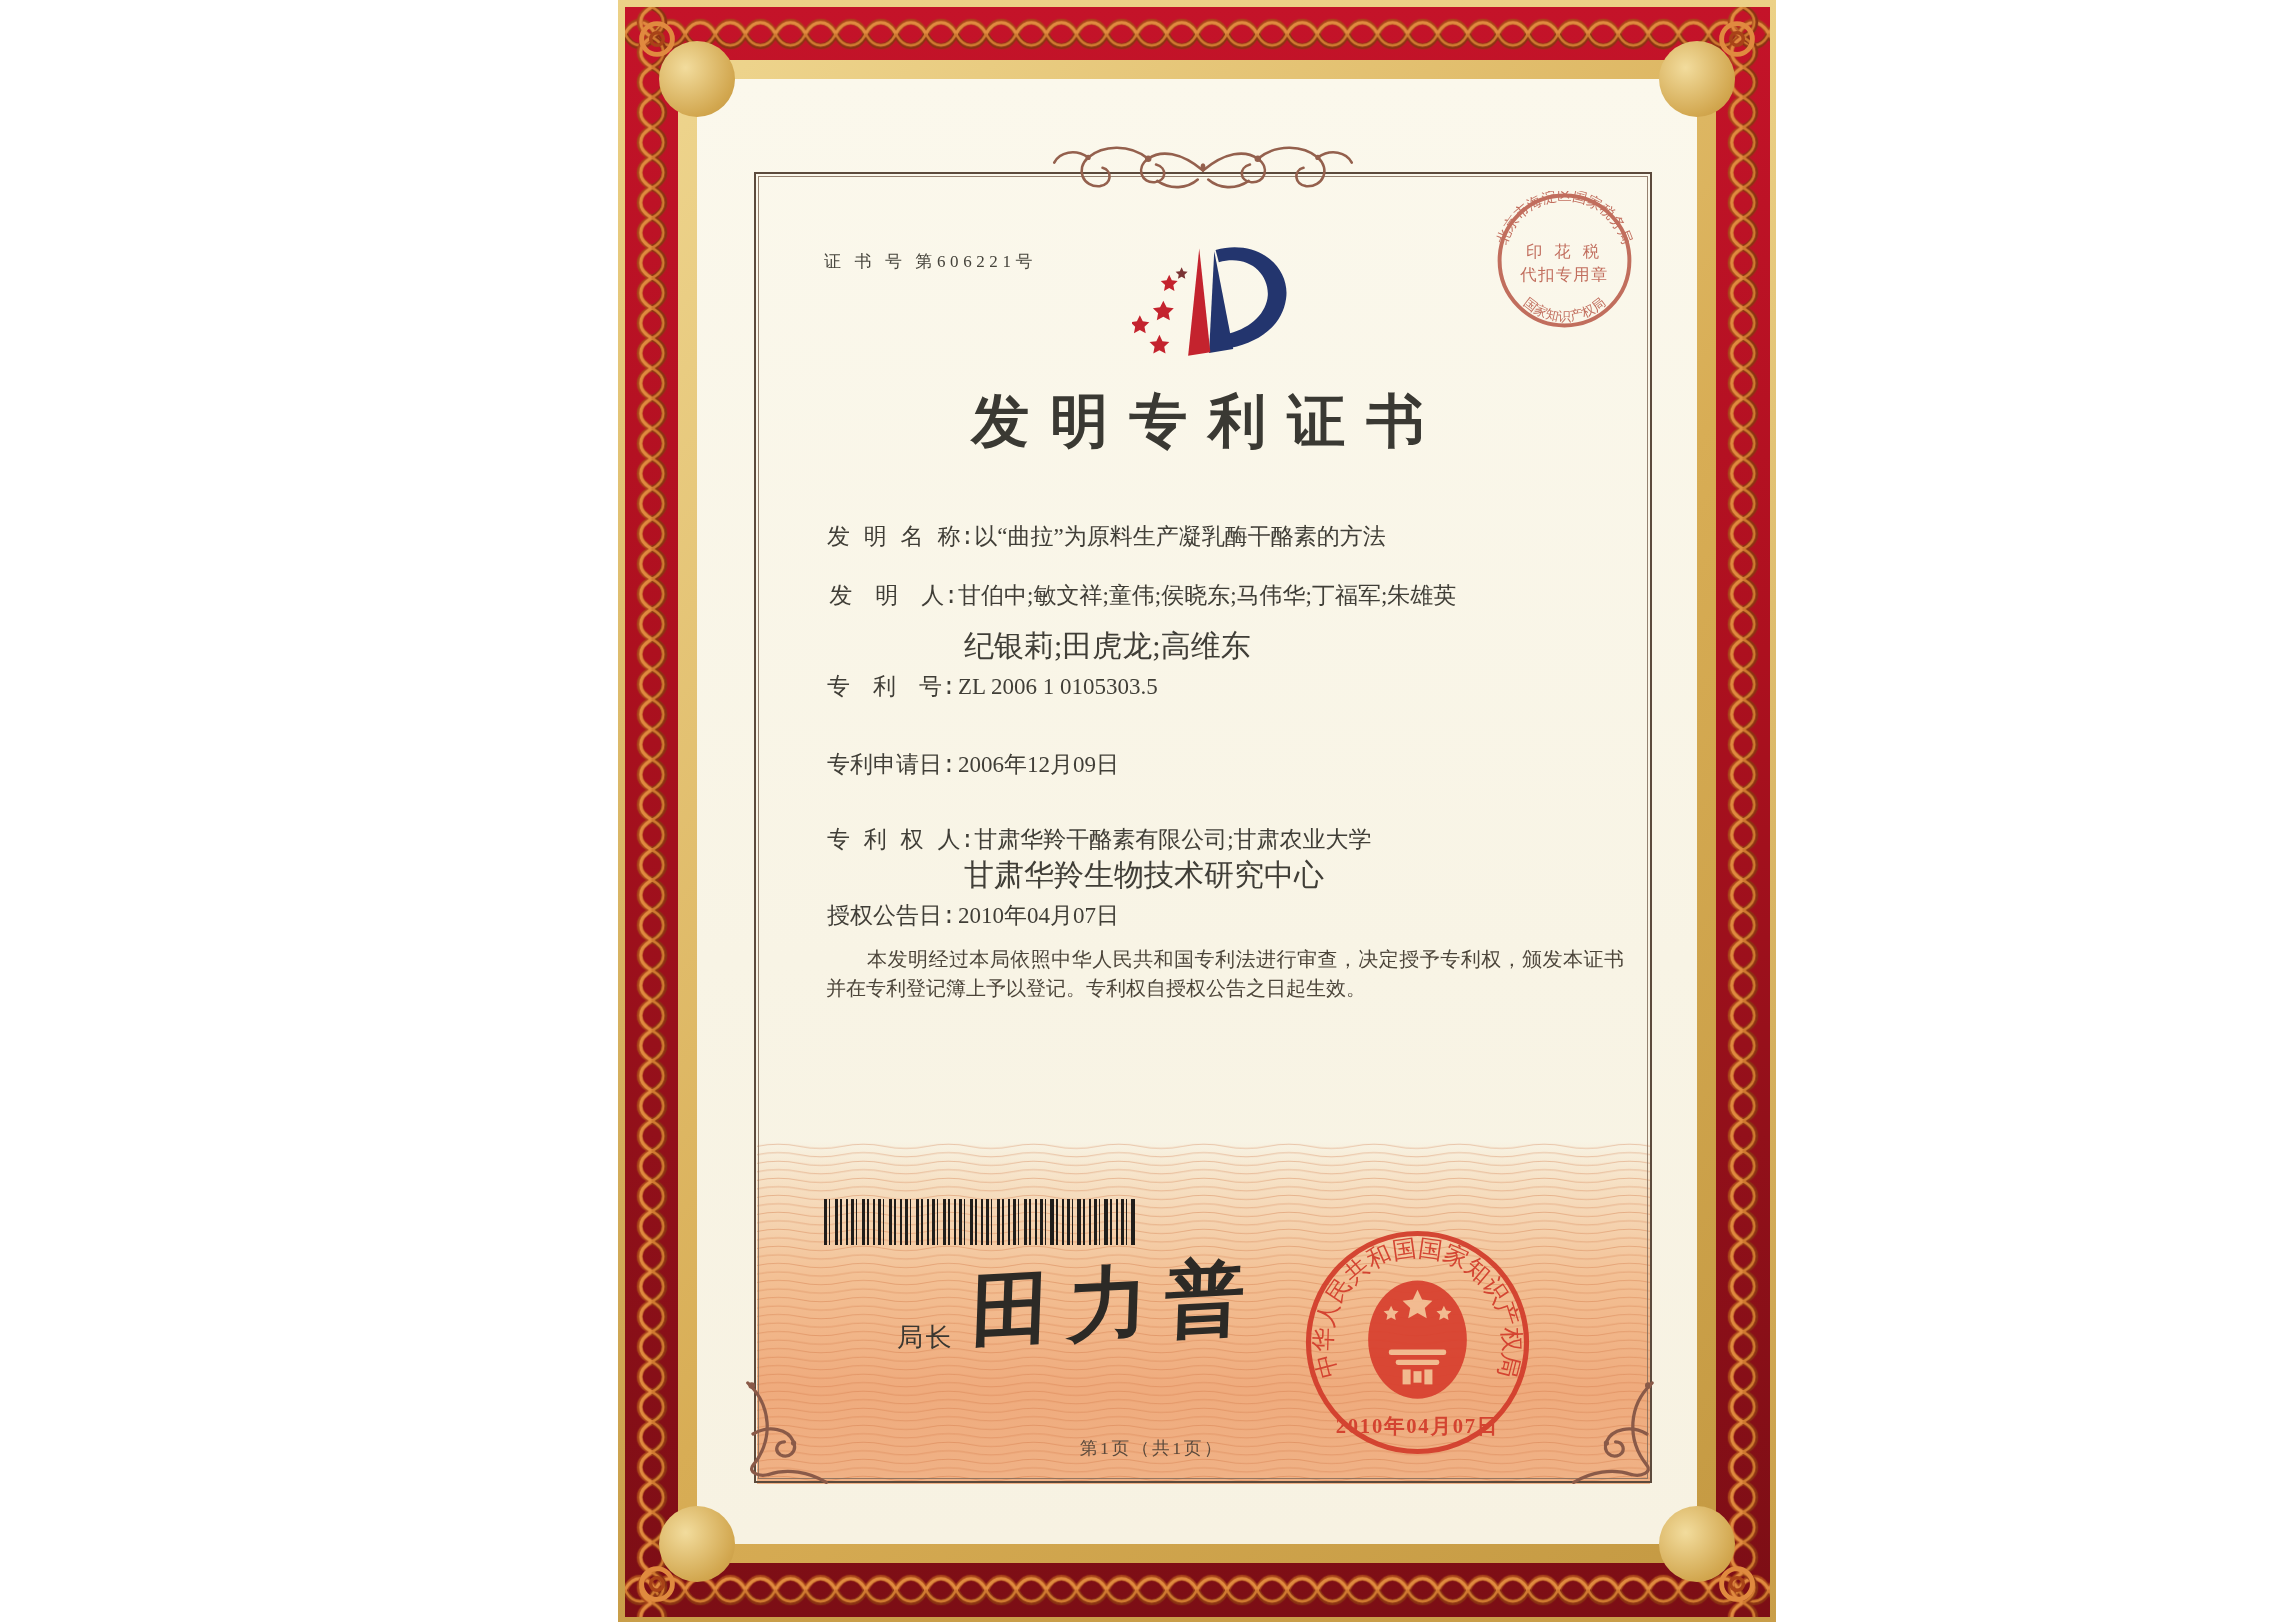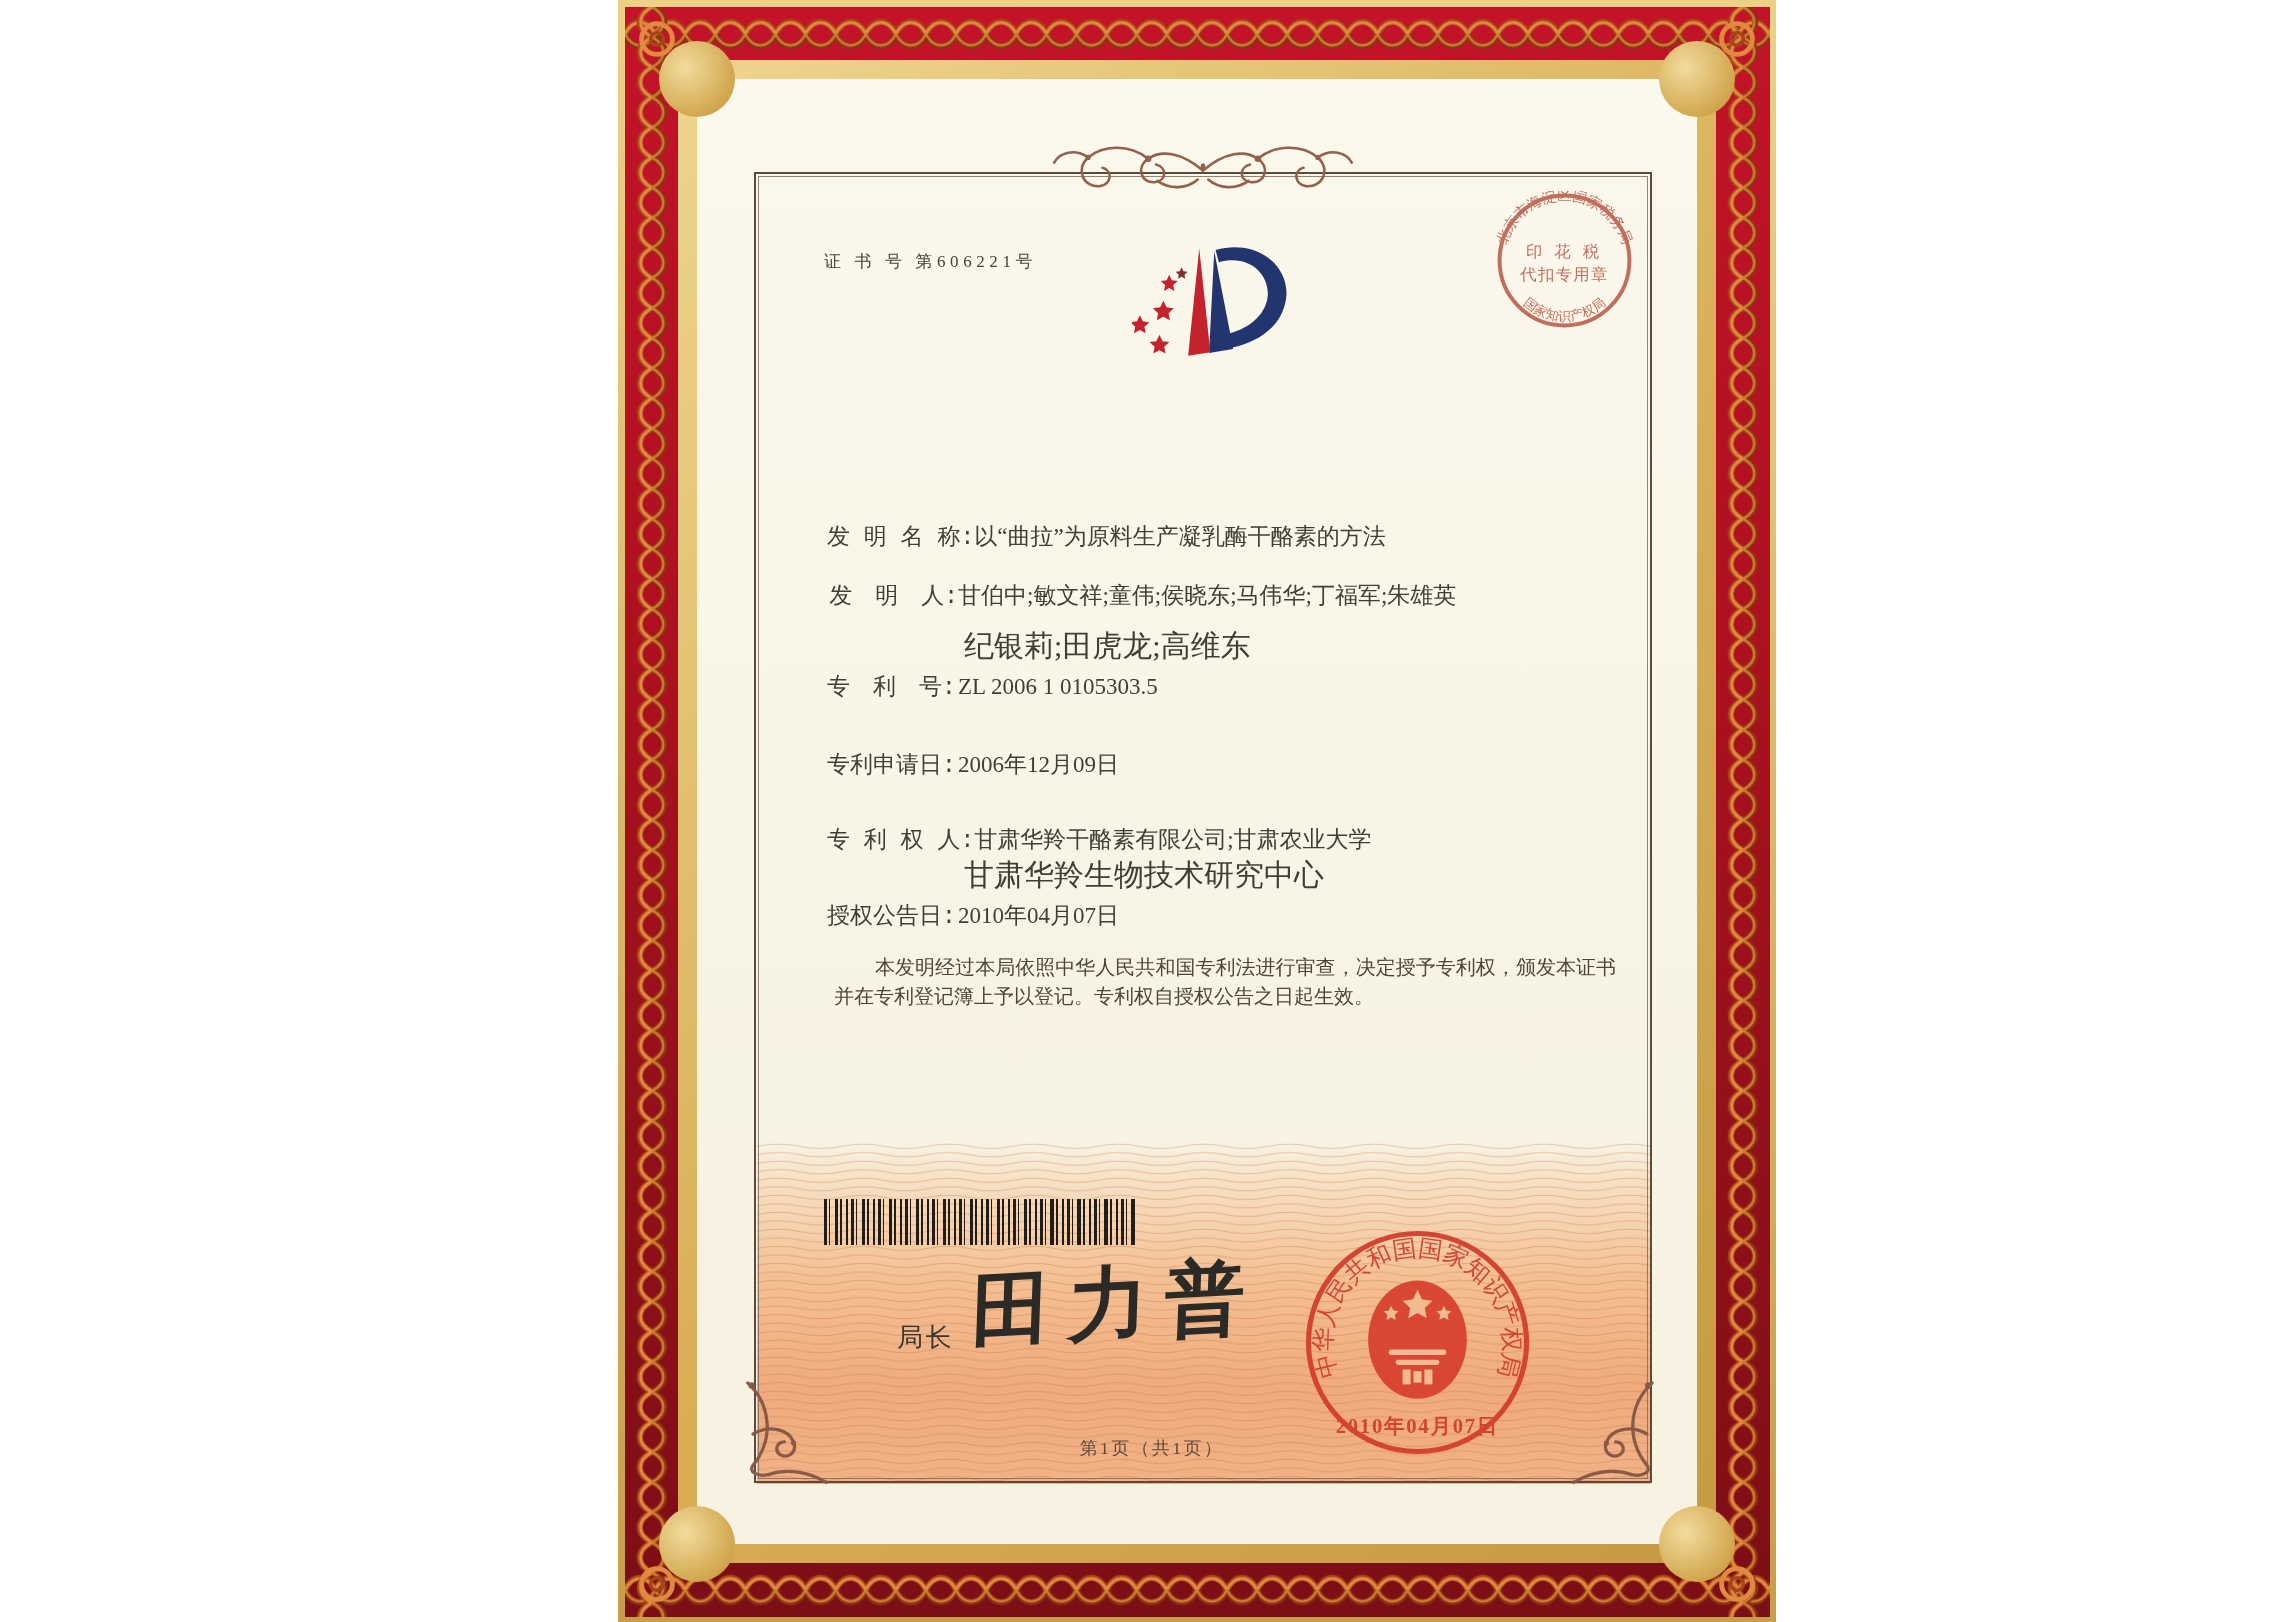--- a/index.html
+++ b/index.html
@@ -42,21 +42,21 @@
   .logo{position:absolute;left:514px;top:243px;width:173px;height:128px;}
   .tax-seal{position:absolute;left:877px;top:191px;width:139px;height:139px;opacity:.82;}
   .title{position:absolute;left:136px;top:383px;width:898px;text-align:center;
         font-size:58px;font-weight:600;letter-spacing:21px;padding-left:10.5px;
         box-sizing:border-box;color:#3a3933;}
   .frow{position:absolute;left:209px;font-size:23px;color:#403e37;white-space:pre;}
   .frow .lab{display:inline-block;min-width:131px;font-family:Liberation Mono, monospace;}
   .fline2{position:absolute;left:346px;font-size:30px;color:#403e37;white-space:pre;}
   .paras{position:absolute;left:208px;top:945px;width:798px;font-size:20px;
         line-height:29.4px;color:#4c453a;text-align:justify;}
-  .paras p{margin:8px;text-indent:41px;}
+  .paras p{margin:0;text-indent:41px;}
   .barcode{position:absolute;left:206px;top:1199px;width:313px;height:46px;
         background:repeating-linear-gradient(90deg,
           #201d1a 0 2.6px,rgba(0,0,0,0) 2.6px 4.6px,
           #201d1a 4.6px 5.9px,rgba(0,0,0,0) 5.9px 10.5px,
           #201d1a 10.5px 14.4px,rgba(0,0,0,0) 14.4px 16.4px,
           #201d1a 16.4px 17.7px,rgba(0,0,0,0) 17.7px 22px,
           #201d1a 22px 24px,rgba(0,0,0,0) 24px 27px);}
   .sig-prefix{position:absolute;left:279px;top:1320px;font-size:26px;color:#3a3731;
         letter-spacing:2.6px;}
   .sig-name{position:absolute;left:353px;top:1251px;font-size:80px;font-weight:700;
@@ -216,20 +216,21 @@
         <text font-size="22" fill="#b5503f" font-family="Liberation Serif, serif">
           <textPath href="#taxTop" startOffset="50%" text-anchor="middle">北京市海淀区国家税务局</textPath>
         </text>
         <text x="106" y="100" font-size="25" fill="#b5503f" text-anchor="middle" letter-spacing="6">印 花 税</text>
         <text x="106" y="136" font-size="25" fill="#b5503f" text-anchor="middle" letter-spacing="2">代扣专用章</text>
         <text font-size="20" fill="#b5503f" font-family="Liberation Serif, serif">
           <textPath href="#taxBot" startOffset="50%" text-anchor="middle">国家知识产权局</textPath>
         </text>
       </svg>
 
+      <div class="title">发明专利证书</div>
 
       <div class="frow" style="top:521px;"><span class="lab">发 明 名 称:</span><span>以“曲拉”为原料生产凝乳酶干酪素的方法</span></div>
 
       <div class="frow" style="top:580px;text-align:right;"><span class="lab">发　明　人:</span><span>甘伯中;敏文祥;童伟;侯晓东;马伟华;丁福军;朱雄英</span></div>
       <div class="fline2" style="top:626px;">纪银莉;田虎龙;高维东</div>
 
       <div class="frow" style="top:671px;"><span class="lab">专　利　号:</span><span>ZL 2006 1 0105303.5</span></div>
 
       <div class="frow" style="top:749px;"><span class="lab">专利申请日:</span><span>2006年12月09日</span></div>
 

